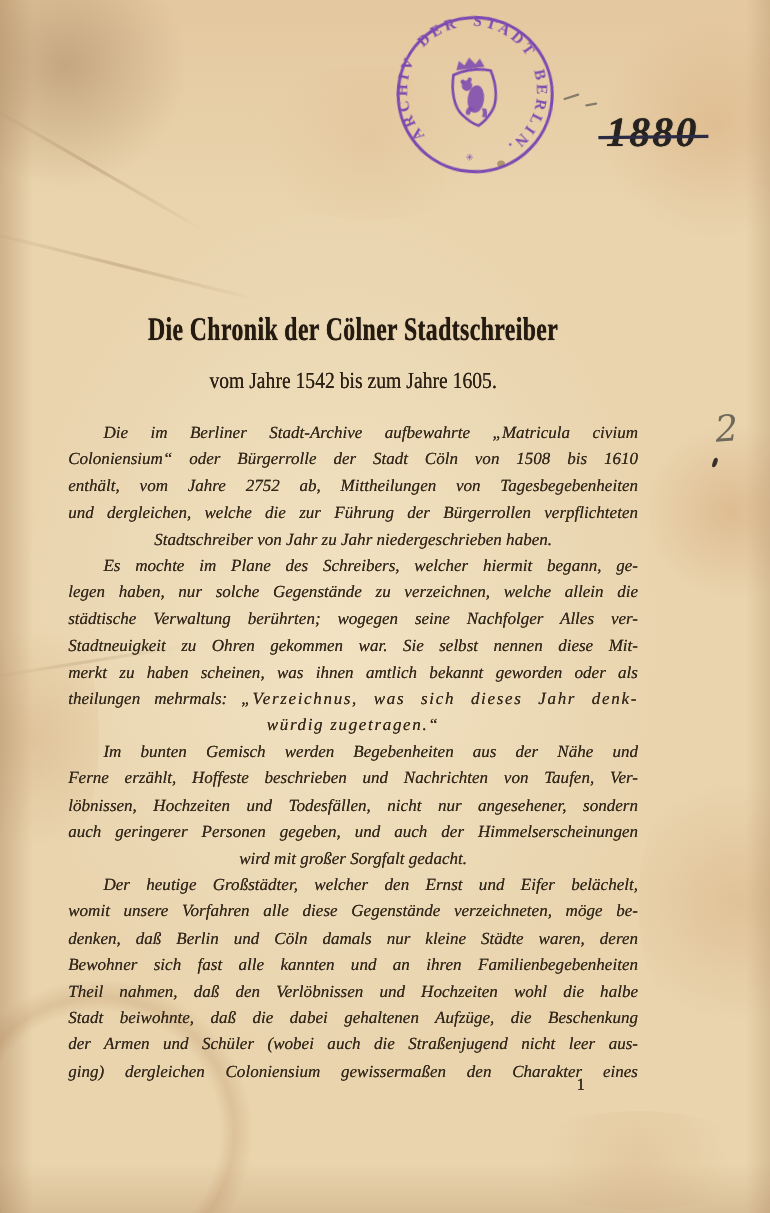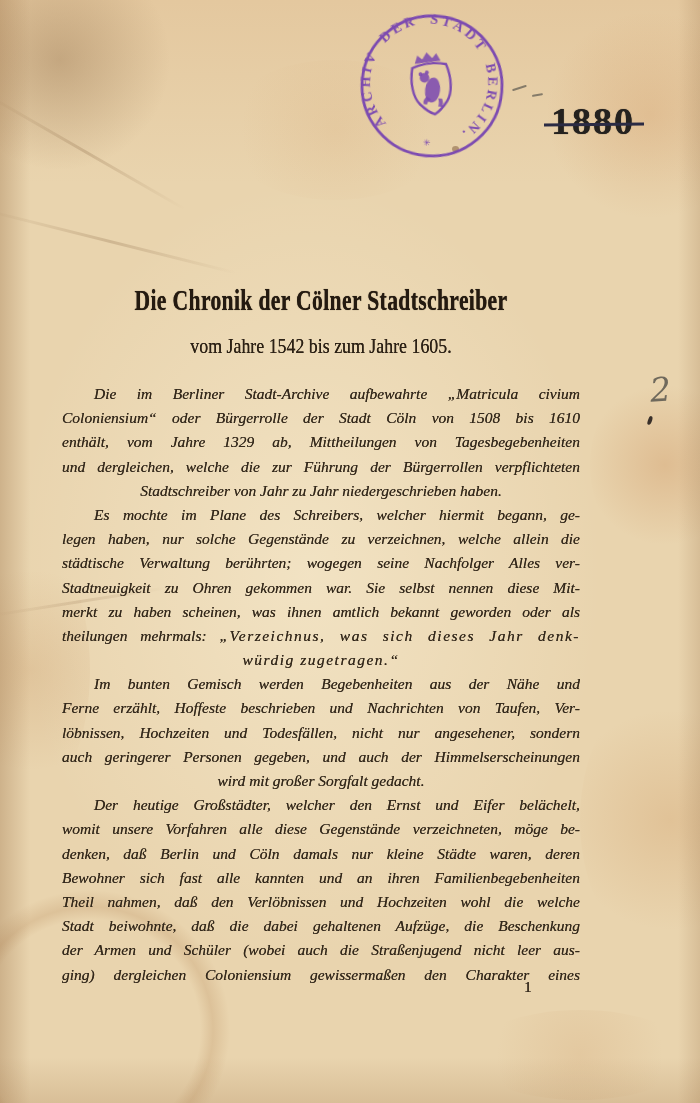--- a/index.html
+++ b/index.html
@@ -50,21 +50,21 @@
   .stamp .ring{fill:none;stroke:#7440b2;stroke-width:2.8;}
   .stamp .arctext{fill:#7440b2;font-family:"Liberation Serif",serif;font-weight:bold;
     font-size:14px;letter-spacing:3.2px;word-spacing:5px;}
   .stamp .coat{stroke:#7440b2;fill:none;stroke-width:2.4;}
   .stamp .coat-fill{fill:#7440b2;stroke:none;opacity:.88;}
   .stamp .ornament{fill:#7440b2;font-size:9px;font-family:"DejaVu Sans",sans-serif;}
 
   
   .year{position:absolute;left:551px;top:99px;font-family:"Liberation Serif",serif;
     font-weight:bold;font-size:38px;letter-spacing:2px;color:#25221f;
-    text-shadow:0 0 0.8px #25221f;}
+    text-shadow:0 0 0.8px #25221f;font-style:italic;}
   .year .strike{position:absolute;left:-7px;right:-9px;top:54%;height:3px;
     background:#2b2b44;transform:rotate(-0.6deg);}
   .pencil-dash{position:absolute;height:2.4px;background:#6d665a;border-radius:2px;opacity:.8;}
   .dash1{left:512px;top:87px;width:15px;transform:rotate(-18deg);}
   .dash2{left:532px;top:94px;width:11px;transform:rotate(-10deg);}
   .pencil-two{position:absolute;left:650px;top:370px;font-size:33px;font-style:italic;
     font-family:"DejaVu Serif",serif;color:#6f695c;transform:rotate(-4deg);}
   .ink-dot{position:absolute;left:648px;top:416px;width:4px;height:9px;border-radius:50% 50% 60% 40%;
     background:#39302a;transform:rotate(18deg);}
 
@@ -135,21 +135,21 @@
   </div>
   <div class="pencil-two">2</div>
   <div class="ink-dot"></div>
 
   <h1 class="title">Die Chronik der Cölner Stadtschreiber</h1>
   <h2 class="subtitle">vom Jahre 1542 bis zum Jahre 1605.</h2>
   <div class="body-text">
       <div class="paragraph">
         <div class="line j first">Die im Berliner Stadt-Archive aufbewahrte „Matricula civium</div>
         <div class="line j">Coloniensium“ oder Bürgerrolle der Stadt Cöln von 1508 bis 1610</div>
-        <div class="line j">enthält, vom Jahre 1329 ab, Mittheilungen von Tagesbegebenheiten</div>
+        <div class="line j">enthält, vom Jahre 2752 ab, Mittheilungen von Tagesbegebenheiten</div>
         <div class="line j">und dergleichen, welche die zur Führung der Bürgerrollen verpflichteten</div>
         <div class="line last">Stadtschreiber von Jahr zu Jahr niedergeschrieben haben.</div>
       </div>
       <div class="paragraph">
         <div class="line j first">Es mochte im Plane des Schreibers, welcher hiermit begann, ge-</div>
         <div class="line j">legen haben, nur solche Gegenstände zu verzeichnen, welche allein die</div>
         <div class="line j">städtische Verwaltung berührten; wogegen seine Nachfolger Alles ver-</div>
         <div class="line j">Stadtneuigkeit zu Ohren gekommen war. Sie selbst nennen diese Mit-</div>
         <div class="line j">merkt zu haben scheinen, was ihnen amtlich bekannt geworden oder als</div>
         <div class="line j"><span>theilungen mehrmals: </span><span class="sp">„Verzeichnus, was sich dieses Jahr denk-</span></div>
@@ -160,21 +160,21 @@
         <div class="line j">Ferne erzählt, Hoffeste beschrieben und Nachrichten von Taufen, Ver-</div>
         <div class="line j">löbnissen, Hochzeiten und Todesfällen, nicht nur angesehener, sondern</div>
         <div class="line j">auch geringerer Personen gegeben, und auch der Himmelserscheinungen</div>
         <div class="line last">wird mit großer Sorgfalt gedacht.</div>
       </div>
       <div class="paragraph">
         <div class="line j first">Der heutige Großstädter, welcher den Ernst und Eifer belächelt,</div>
         <div class="line j">womit unsere Vorfahren alle diese Gegenstände verzeichneten, möge be-</div>
         <div class="line j">denken, daß Berlin und Cöln damals nur kleine Städte waren, deren</div>
         <div class="line j">Bewohner sich fast alle kannten und an ihren Familienbegebenheiten</div>
-        <div class="line j">Theil nahmen, daß den Verlöbnissen und Hochzeiten wohl die welche</div>
+        <div class="line j">Theil nahmen, daß den Verlöbnissen und Hochzeiten wohl die halbe</div>
         <div class="line j">Stadt beiwohnte, daß die dabei gehaltenen Aufzüge, die Beschenkung</div>
         <div class="line j">der Armen und Schüler (wobei auch die Straßenjugend nicht leer aus-</div>
         <div class="line j">ging) dergleichen Coloniensium gewissermaßen den Charakter eines</div>
       </div>
     </div>
   <div class="pagenum">1</div>
 
 </div>
 
 </body></html>

